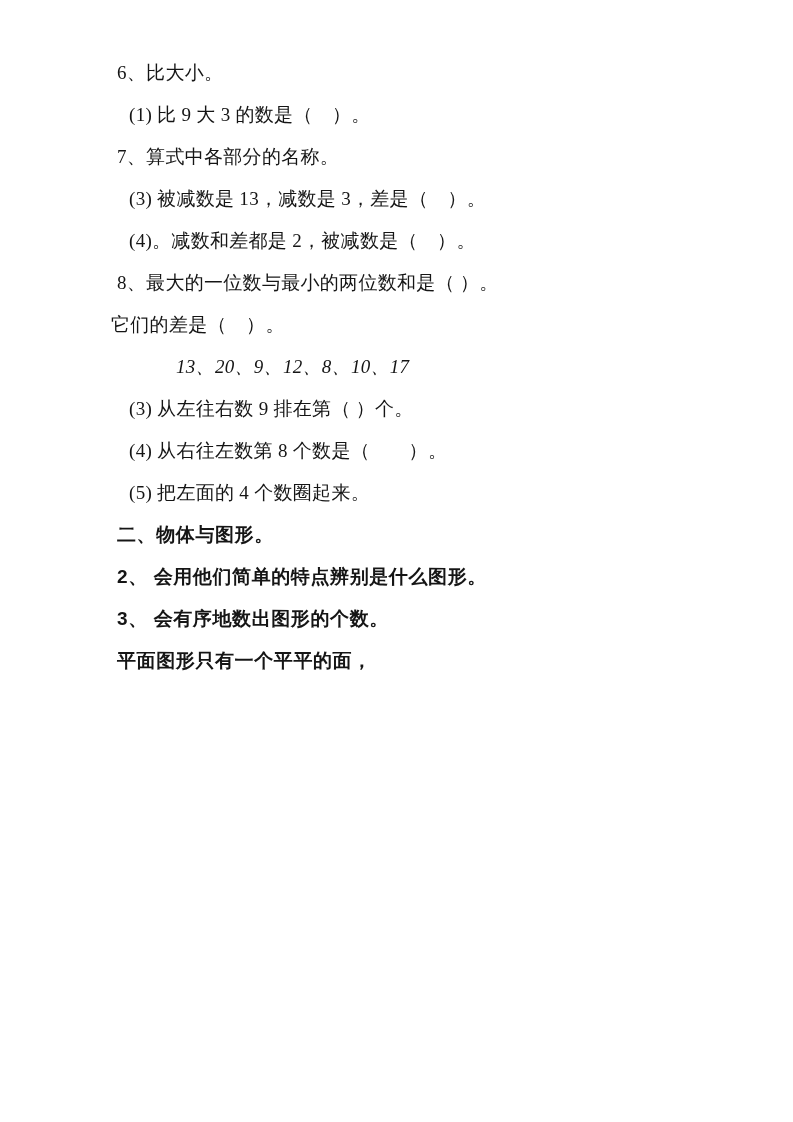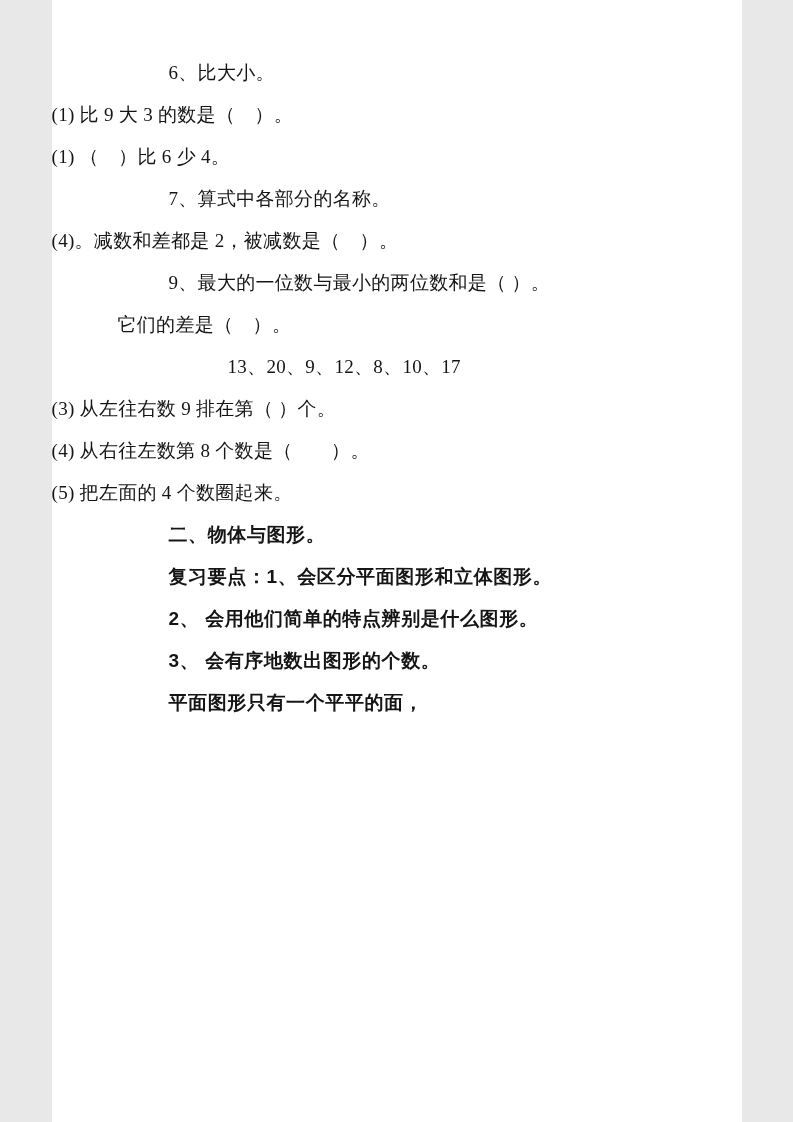--- a/index.html
+++ b/index.html
@@ -1,58 +1,57 @@
 <!DOCTYPE html>
 <html><head>
 <meta charset="utf-8">
 <style>
   html, body { margin: 0; padding: 0; background: #e8e8e8; }
   .page {
-    width: 690px;
+    width: 793px;
     height: 1122px;
     margin: 0 auto;
     background: #ffffff;
     position: relative;
     overflow: hidden;
     color: #151515;
     font-family: "Liberation Serif", "DejaVu Serif", serif;
   }
   .doc { padding-top: 52px; }
   .line {
     font-size: 19px;
     line-height: 42px;
     white-space: pre;
     letter-spacing: 0.3px;
   }
   .ind0 { padding-left: 117px; }
-  .ind1 { }
-  .ind2 { padding-left: 66px; }
-  .ind3 { padding-left: 176px; }
+  .ind1 { padding-left: 129px; }
+  .ind2 { padding-left: 111px; }
+  .ind3 { padding-left: 176px; font-style: italic; }
   .bold {
     font-weight: bold;
     font-family: "Liberation Sans", "DejaVu Sans", sans-serif;
     letter-spacing: 0.6px;
   }
   .gap-above { margin-top: 28px; }
 </style>
 </head>
 <body>
 
 <div class="page">
   <div class="doc">
     <div class="line ind0">6、比大小。</div>
     <div class="line ind1">(1) 比 9 大 3 的数是（　）。</div>
-    <div class="line ind1">(1) （　）比 6 少 4。</div>
     <div class="line ind0">7、算式中各部分的名称。</div>
+    <div class="line ind1">(3) 被减数是 13，减数是 3，差是（　）。</div>
     <div class="line ind1">(4)。减数和差都是 2，被减数是（　）。</div>
-    <div class="line ind0">9、最大的一位数与最小的两位数和是（ ）。</div>
+    <div class="line ind0">8、最大的一位数与最小的两位数和是（ ）。</div>
     <div class="line ind2">它们的差是（　）。</div>
     <div class="line ind3">13、20、9、12、8、10、17</div>
     <div class="line ind1">(3) 从左往右数 9 排在第（ ）个。</div>
     <div class="line ind1">(4) 从右往左数第 8 个数是（　　）。</div>
     <div class="line ind1">(5) 把左面的 4 个数圈起来。</div>
     <div class="line ind0 bold">二、物体与图形。</div>
-    <div class="line ind0 bold">复习要点：1、会区分平面图形和立体图形。</div>
     <div class="line ind0 bold">2、 会用他们简单的特点辨别是什么图形。</div>
     <div class="line ind0 bold">3、 会有序地数出图形的个数。</div>
     <div class="line ind0 bold">平面图形只有一个平平的面，</div>
   </div>
 </div>
 
 </body></html>

